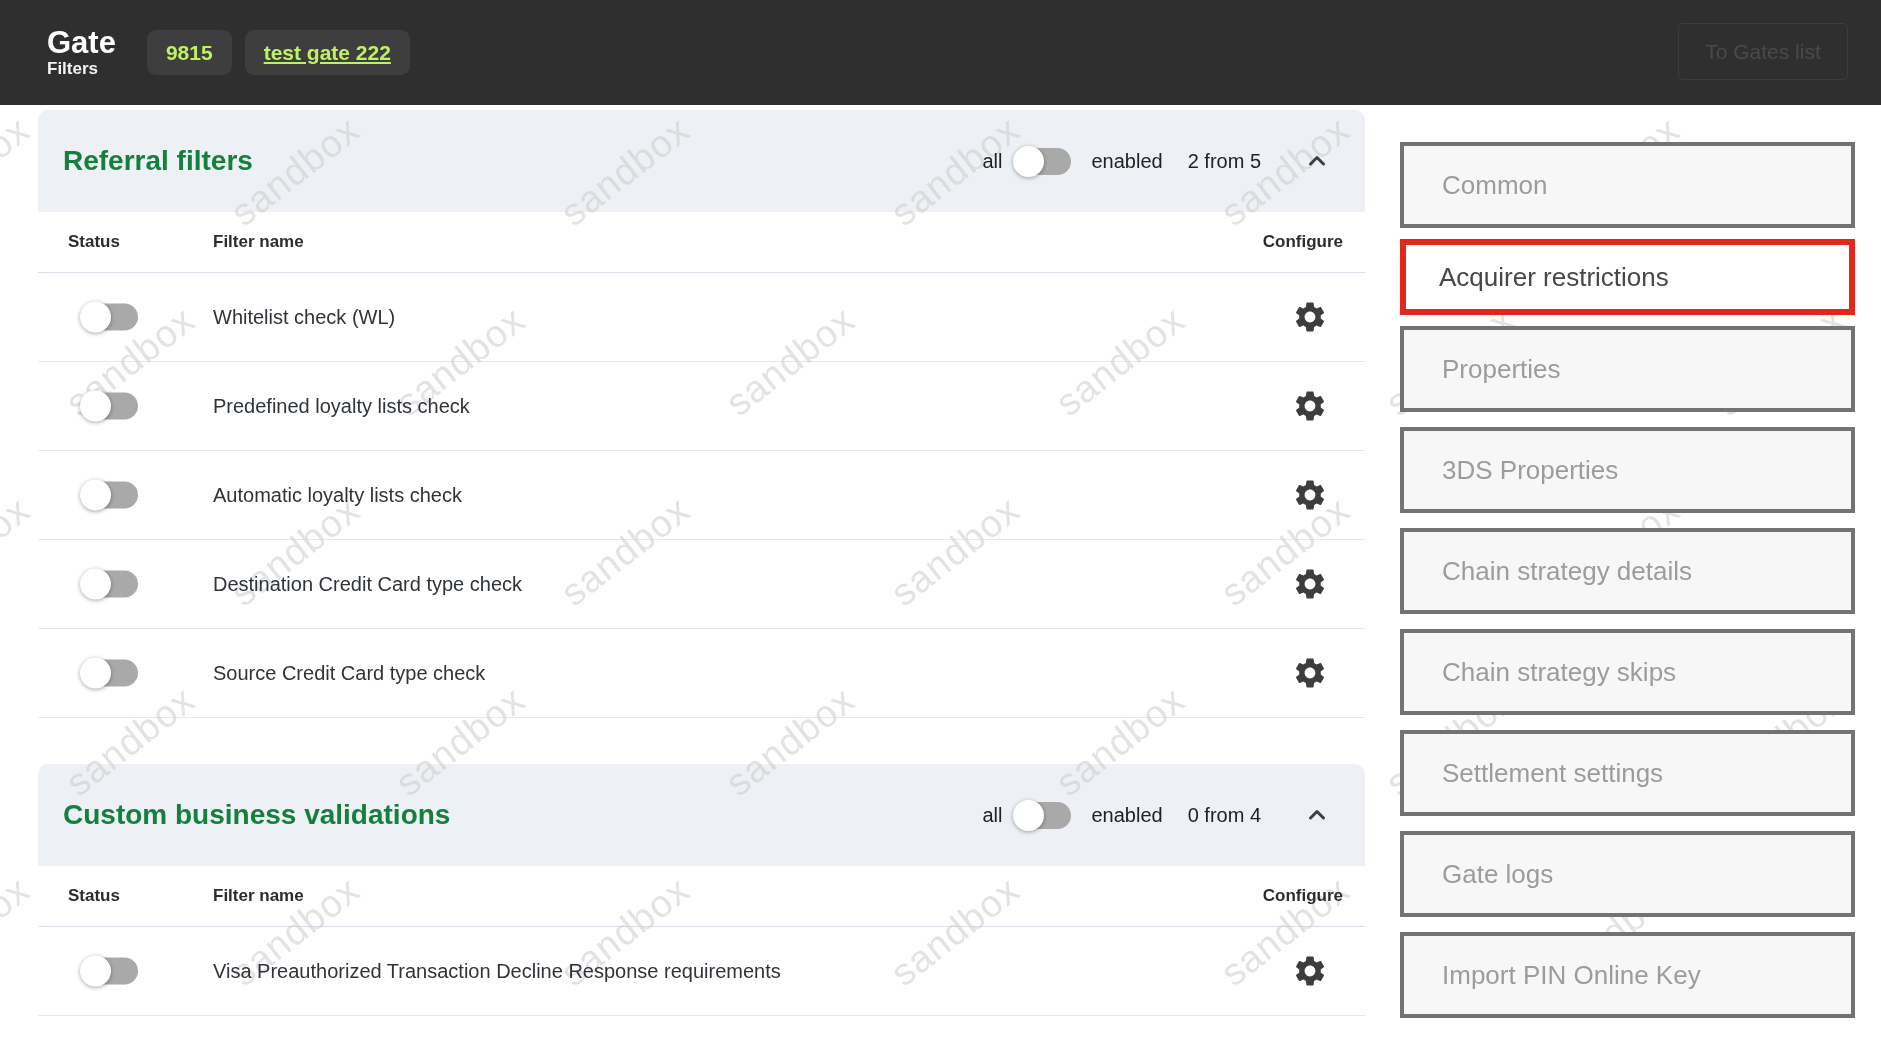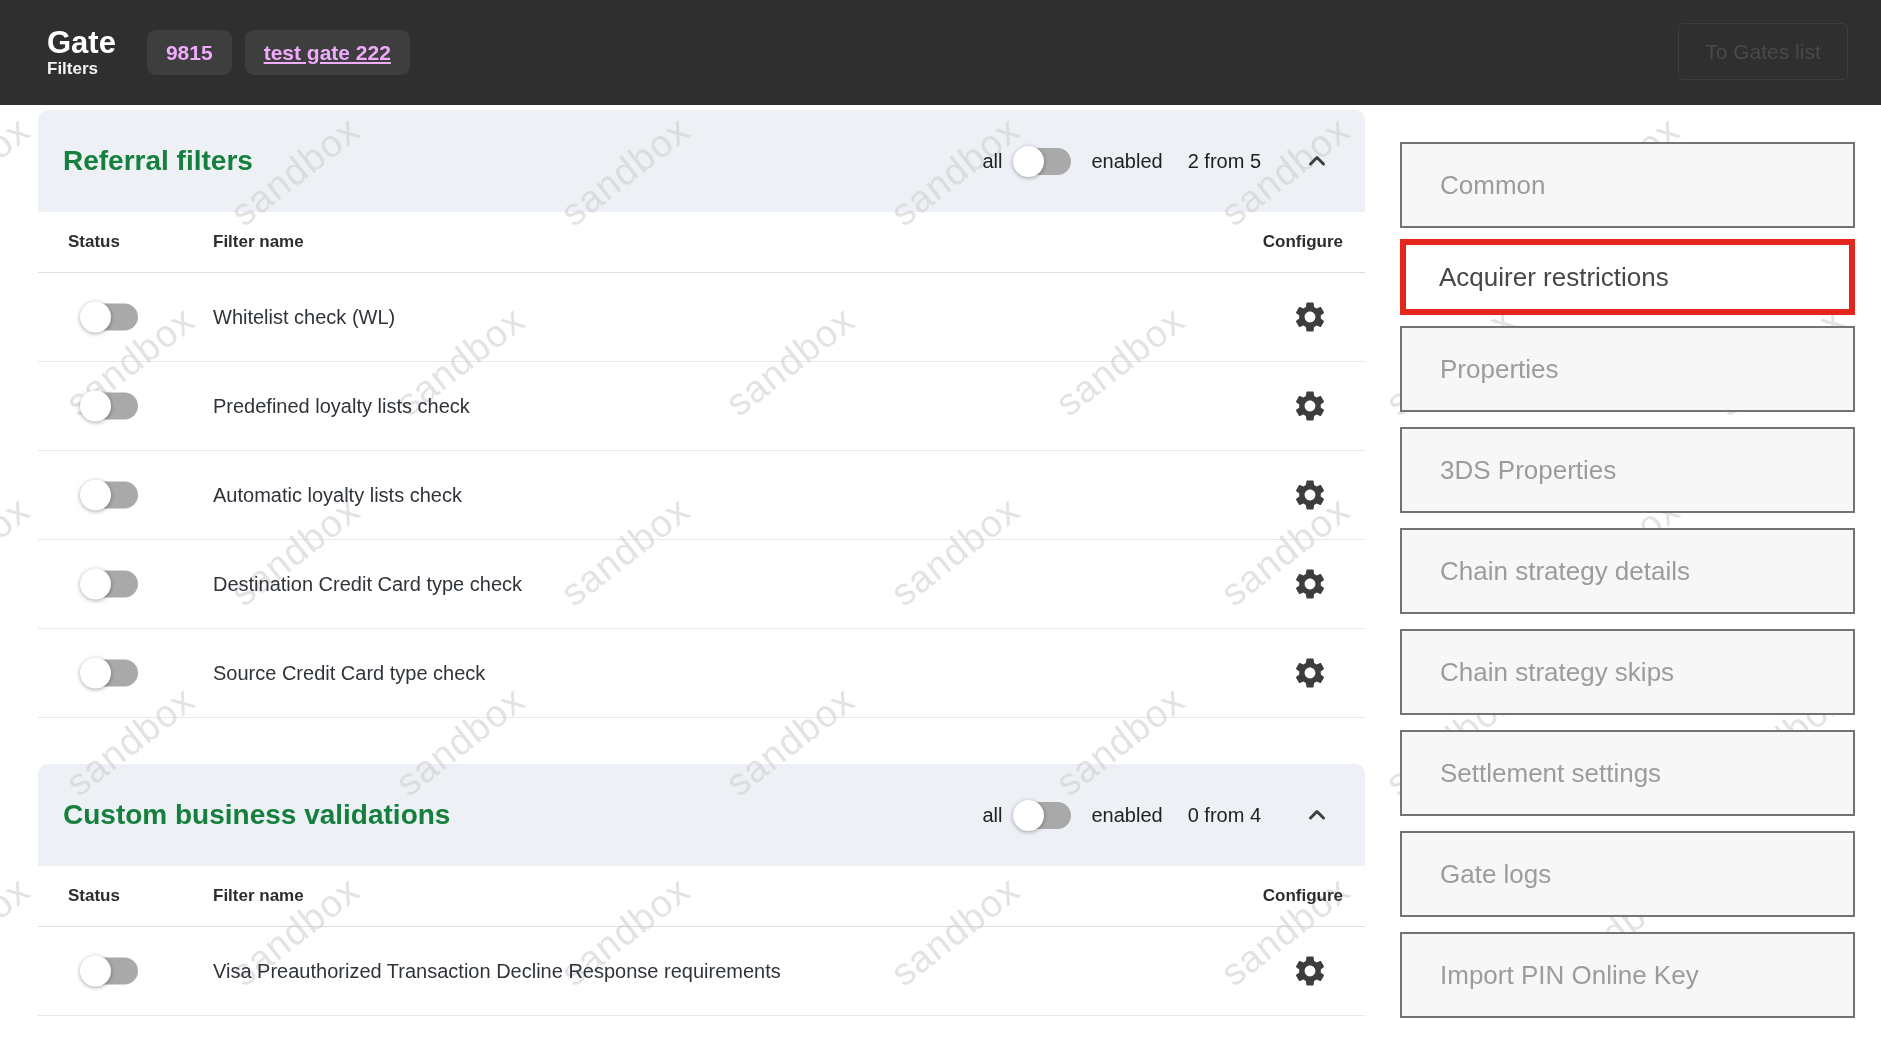--- a/index.html
+++ b/index.html
@@ -10,21 +10,21 @@
   }
   
   .app-header{
     position:absolute;left:0;top:0;width:1881px;height:105px;
     background:#2f2f2f;z-index:3;display:flex;align-items:center;
   }
   .brand{margin-left:47px;color:#ffffff;line-height:1.05}
   .brand-title{font-size:31px;font-weight:700}
   .brand-sub{font-size:17px;font-weight:700;color:#f2f2f2}
   .badge{
-    margin-left:13px;background:#3e3e3e;color:#f0abfc;
+    margin-left:13px;background:#3e3e3e;color:#bef264;
     font-size:21px;font-weight:700;height:45px;display:flex;align-items:center;
     padding:0 19px;border-radius:9px;white-space:nowrap;
   }
   .badge.first{margin-left:31px}
   .badge.link{text-decoration:underline;cursor:pointer}
   .ghost-btn{
     position:absolute;left:1678px;top:23px;width:170px;height:57px;
     background:transparent;border:1px solid #3d3d3d;border-radius:5px;
     color:#4a4a4a;font-size:21px;font-family:inherit;cursor:pointer;
   }
@@ -80,21 +80,21 @@
   }
   .gear-btn{
     position:absolute;right:36px;top:50%;transform:translateY(-50%);
     width:38px;height:38px;background:none;border:none;padding:0;cursor:pointer;z-index:2;
     display:flex;align-items:center;justify-content:center;
   }
   
   .sidebar{position:absolute;left:1400px;top:142px;width:455px;z-index:2}
   .side-btn{
     box-sizing:border-box;width:455px;height:86px;margin-bottom:15px;
-    background:#f7f7f7;border:2px solid #737373;display:flex;align-items:center;
+    background:#f7f7f7;border:4px solid #737373;display:flex;align-items:center;
     padding-left:38px;font-size:26px;color:#9c9c9c;font-family:inherit;
     cursor:pointer;text-align:left;
   }
   .side-btn.active{
     height:76px;margin-top:-4px;margin-bottom:11px;background:#ffffff;
     border:6px solid #e4271d;color:#474747;padding-left:33px;
   }
 </style>
 </head>
 <body>

